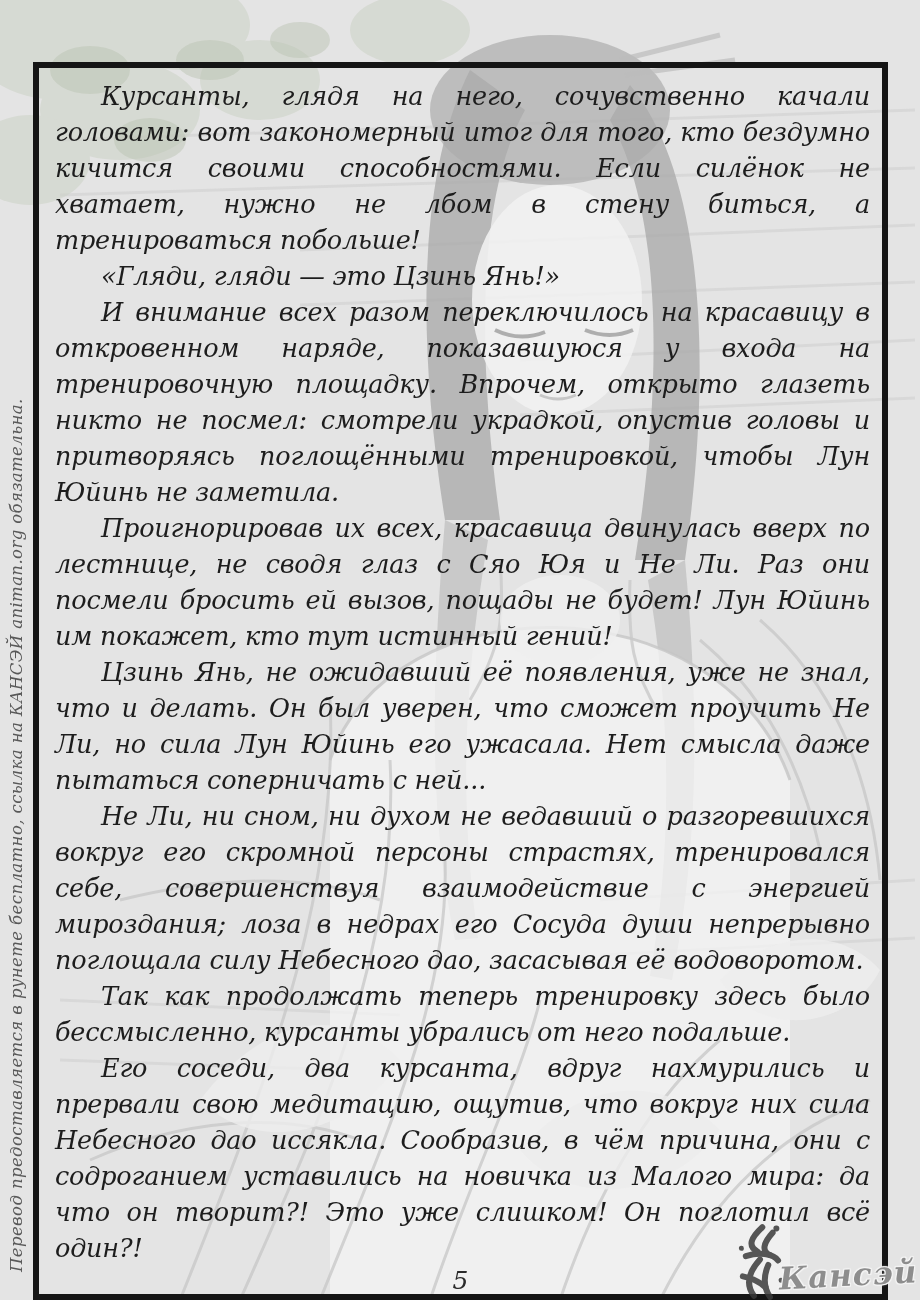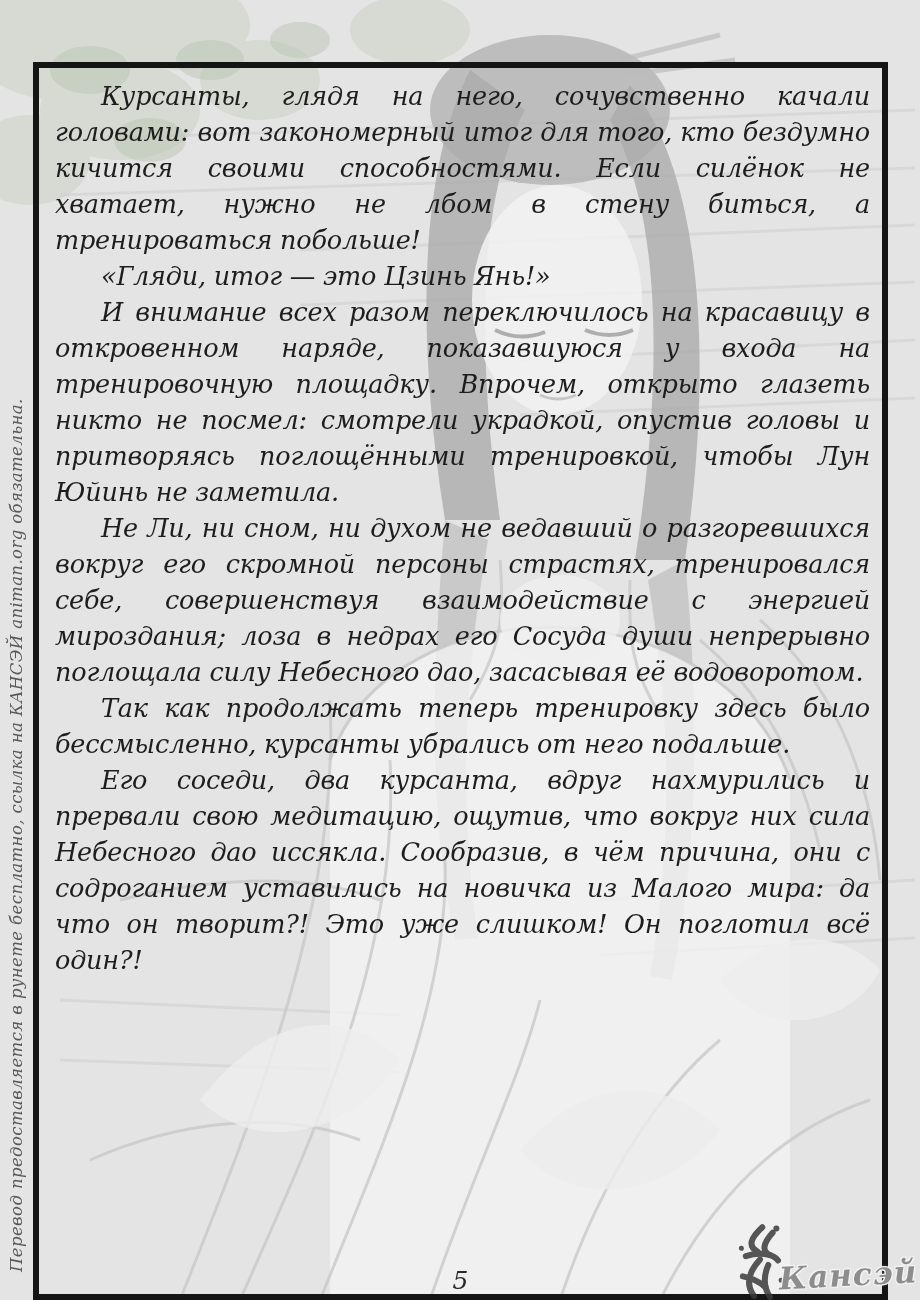--- a/index.html
+++ b/index.html
@@ -165,22 +165,24 @@
     <path d="M200,1100 C260,1020 340,1000 400,1060 C360,1130 260,1160 200,1100 Z"></path>
     <path d="M520,1150 C580,1080 660,1070 720,1130 C670,1200 570,1210 520,1150 Z"></path>
     <path d="M720,980 C770,930 840,925 880,970 C850,1030 760,1040 720,980 Z"></path>
   </g>
 </svg>
 
 <div class="sidebar-note">Перевод предоставляется в рунете бесплатно, ссылка на КАНСЭЙ animan.org обязательна.</div>
 
 <div class="text-frame">
   <p>Курсанты, глядя на него, сочувственно качали головами: вот закономерный итог для того, кто бездумно кичится своими способностями. Если силёнок не хватает, нужно не лбом в стену биться, а тренироваться побольше!</p>
-  <p class="dialogue">«Гляди, итог — это Цзинь Янь!»</p>
+  <p class="dialogue">«Гляди, гляди — это Цзинь Янь!»</p>
   <p>И внимание всех разом переключилось на красавицу в откровенном наряде, показавшуюся у входа на тренировочную площадку. Впрочем, открыто глазеть никто не посмел: смотрели украдкой, опустив головы и притворяясь поглощёнными тренировкой, чтобы Лун Юйинь не заметила.</p>
+  <p>Проигнорировав их всех, красавица двинулась вверх по лестнице, не сводя глаз с Сяо Юя и Не Ли. Раз они посмели бросить ей вызов, пощады не будет! Лун Юйинь им покажет, кто тут истинный гений!</p>
+  <p>Цзинь Янь, не ожидавший её появления, уже не знал, что и делать. Он был уверен, что сможет проучить Не Ли, но сила Лун Юйинь его ужасала. Нет смысла даже пытаться соперничать с ней...</p>
   <p>Не Ли, ни сном, ни духом не ведавший о разгоревшихся вокруг его скромной персоны страстях, тренировался себе, совершенствуя взаимодействие с энергией мироздания; лоза в недрах его Сосуда души непрерывно поглощала силу Небесного дао, засасывая её водоворотом.</p>
   <p>Так как продолжать теперь тренировку здесь было бессмысленно, курсанты убрались от него подальше.</p>
   <p>Его соседи, два курсанта, вдруг нахмурились и прервали свою медитацию, ощутив, что вокруг них сила Небесного дао иссякла. Сообразив, в чём причина, они с содроганием уставились на новичка из Малого мира: да что он творит?! Это уже слишком! Он поглотил всё один?!</p>
 
 </div>
 
 <div class="page-number">5</div>
 
 <div class="kansei-logo">
   <svg class="brush" viewBox="0 0 52 80" xmlns="http://www.w3.org/2000/svg" aria-hidden="true">

